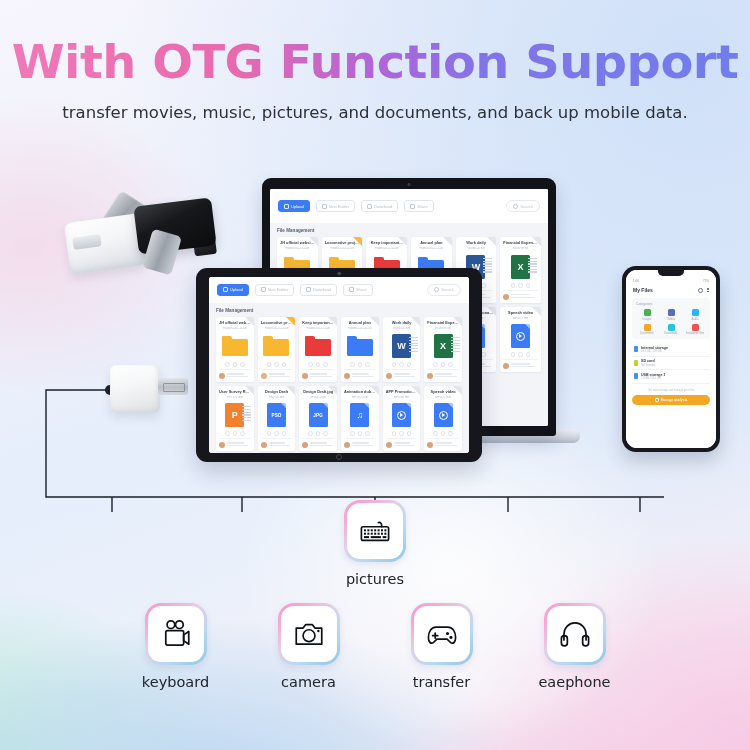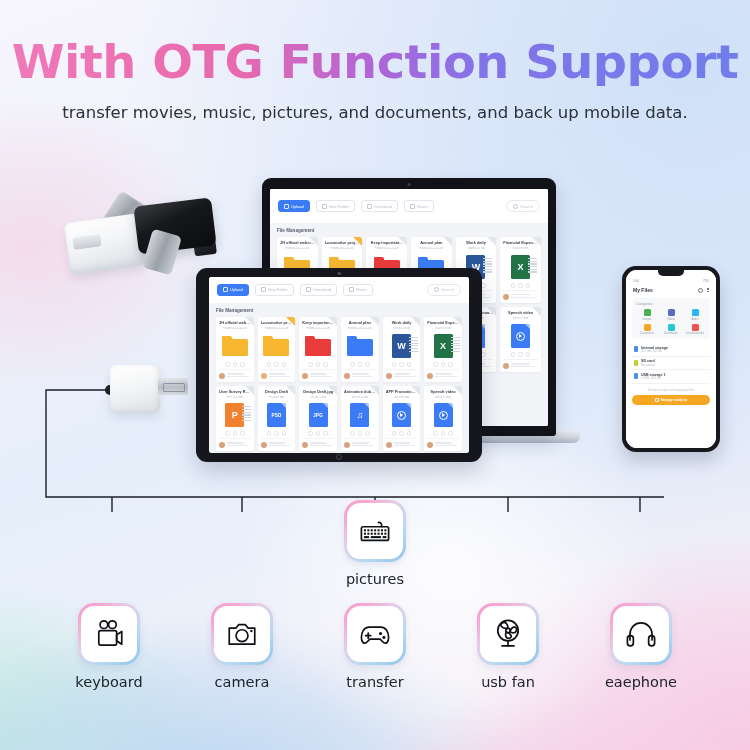--- a/index.html
+++ b/index.html
@@ -1117,36 +1117,20 @@
               <circle cx="30.5" cy="24" r="1.8" fill="#0d1014"></circle>
             </svg>
           </div>
         </div>
         <div class="plabel">transfer</div>
       </div>
       <div class="pcell">
         <div class="tile">
           <div class="inner">
             <svg class="gi" width="34" height="34" viewBox="0 0 40 40">
-              <circle cx="20" cy="16" r="12" fill="none" stroke="#0d1014" stroke-width="2" stroke-linecap="round" stroke-linejoin="round"></circle>
-              <circle cx="20" cy="16" r="2.6" fill="none" stroke="#0d1014" stroke-width="2" stroke-linecap="round" stroke-linejoin="round"></circle>
-              <path d="M20 13.4 C20 8 17 5 13 7 C10 9 12 14 20 13.4 Z" fill="none" stroke="#0d1014" stroke-width="2" stroke-linecap="round" stroke-linejoin="round"></path>
-              <path d="M22.3 17.4 C27 20 30.5 18 30 14 C29.5 10.5 24 11 22.3 17.4 Z" fill="none" stroke="#0d1014" stroke-width="2" stroke-linecap="round" stroke-linejoin="round"></path>
-              <path d="M17.8 17.6 C16 22.5 18.5 26 22 25 C25.5 24 23.5 19 17.8 17.6 Z" fill="none" stroke="#0d1014" stroke-width="2" stroke-linecap="round" stroke-linejoin="round"></path>
-              <line x1="20" y1="28" x2="20" y2="34" fill="none" stroke="#0d1014" stroke-width="2" stroke-linecap="round" stroke-linejoin="round"></line>
-              <line x1="13" y1="34" x2="27" y2="34" fill="none" stroke="#0d1014" stroke-width="2" stroke-linecap="round" stroke-linejoin="round"></line>
-            </svg>
-          </div>
-        </div>
-        <div class="plabel">usb fan</div>
-      </div>
-      <div class="pcell">
-        <div class="tile">
-          <div class="inner">
-            <svg class="gi" width="34" height="34" viewBox="0 0 40 40">
               <path d="M7 27 V21 C7 12.5 13 7 20 7 C27 7 33 12.5 33 21 V27" fill="none" stroke="#0d1014" stroke-width="2" stroke-linecap="round" stroke-linejoin="round"></path>
               <rect x="4" y="22" width="7" height="12" rx="3.4" fill="none" stroke="#0d1014" stroke-width="2" stroke-linecap="round" stroke-linejoin="round"></rect>
               <rect x="29" y="22" width="7" height="12" rx="3.4" fill="none" stroke="#0d1014" stroke-width="2" stroke-linecap="round" stroke-linejoin="round"></rect>
             </svg>
           </div>
         </div>
         <div class="plabel">eaephone</div>
       </div>
     </div>
 </div>

